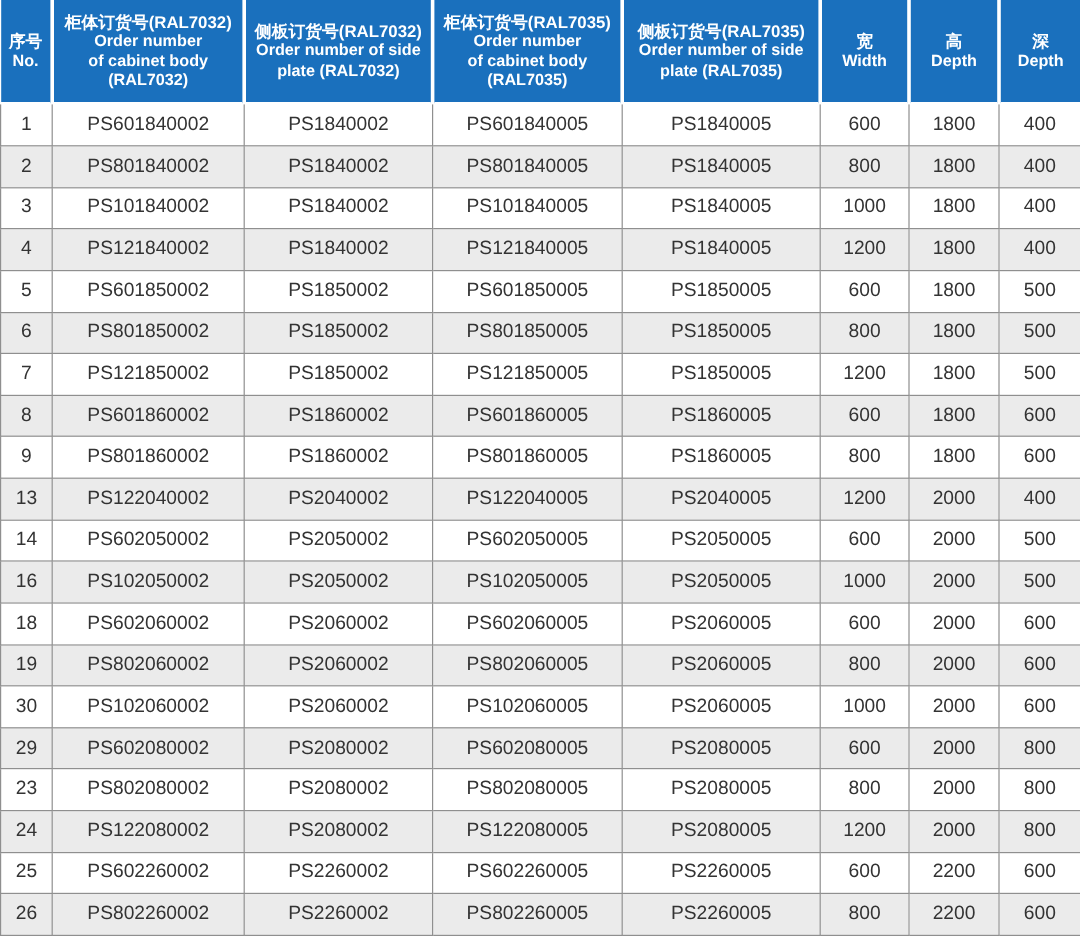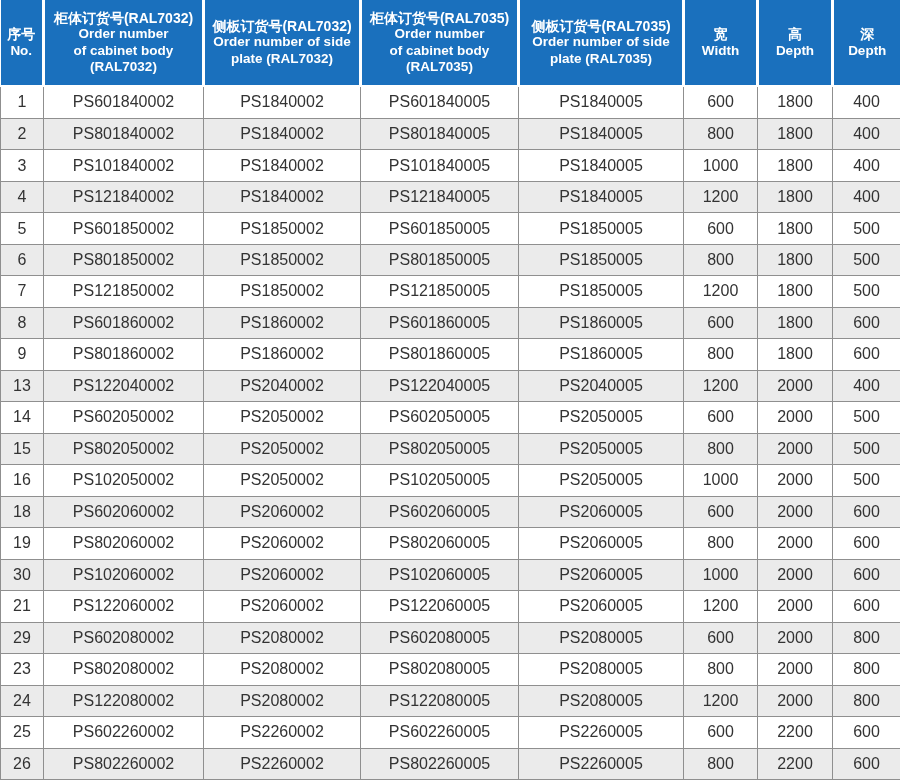--- a/index.html
+++ b/index.html
@@ -215,30 +215,20 @@
           <td>14</td>
           <td>PS602050002</td>
           <td>PS2050002</td>
           <td>PS602050005</td>
           <td>PS2050005</td>
           <td>600</td>
           <td>2000</td>
           <td>500</td>
         </tr>
         <tr>
-          <td>15</td>
-          <td>PS802050002</td>
-          <td>PS2050002</td>
-          <td>PS802050005</td>
-          <td>PS2050005</td>
-          <td>800</td>
-          <td>2000</td>
-          <td>500</td>
-        </tr>
-        <tr>
           <td>16</td>
           <td>PS102050002</td>
           <td>PS2050002</td>
           <td>PS102050005</td>
           <td>PS2050005</td>
           <td>1000</td>
           <td>2000</td>
           <td>500</td>
         </tr>
         <tr>
@@ -265,30 +255,20 @@
           <td>30</td>
           <td>PS102060002</td>
           <td>PS2060002</td>
           <td>PS102060005</td>
           <td>PS2060005</td>
           <td>1000</td>
           <td>2000</td>
           <td>600</td>
         </tr>
         <tr>
-          <td>21</td>
-          <td>PS122060002</td>
-          <td>PS2060002</td>
-          <td>PS122060005</td>
-          <td>PS2060005</td>
-          <td>1200</td>
-          <td>2000</td>
-          <td>600</td>
-        </tr>
-        <tr>
           <td>29</td>
           <td>PS602080002</td>
           <td>PS2080002</td>
           <td>PS602080005</td>
           <td>PS2080005</td>
           <td>600</td>
           <td>2000</td>
           <td>800</td>
         </tr>
         <tr>

